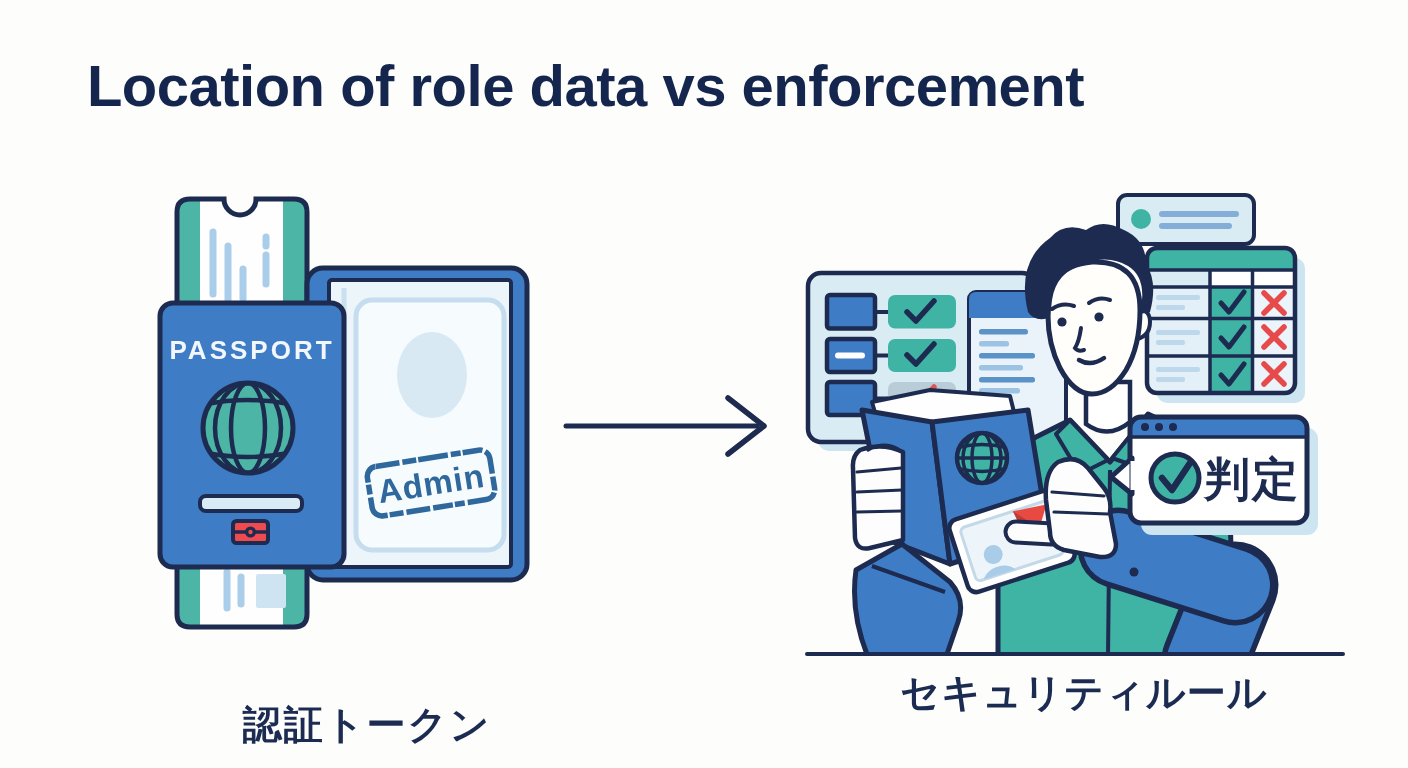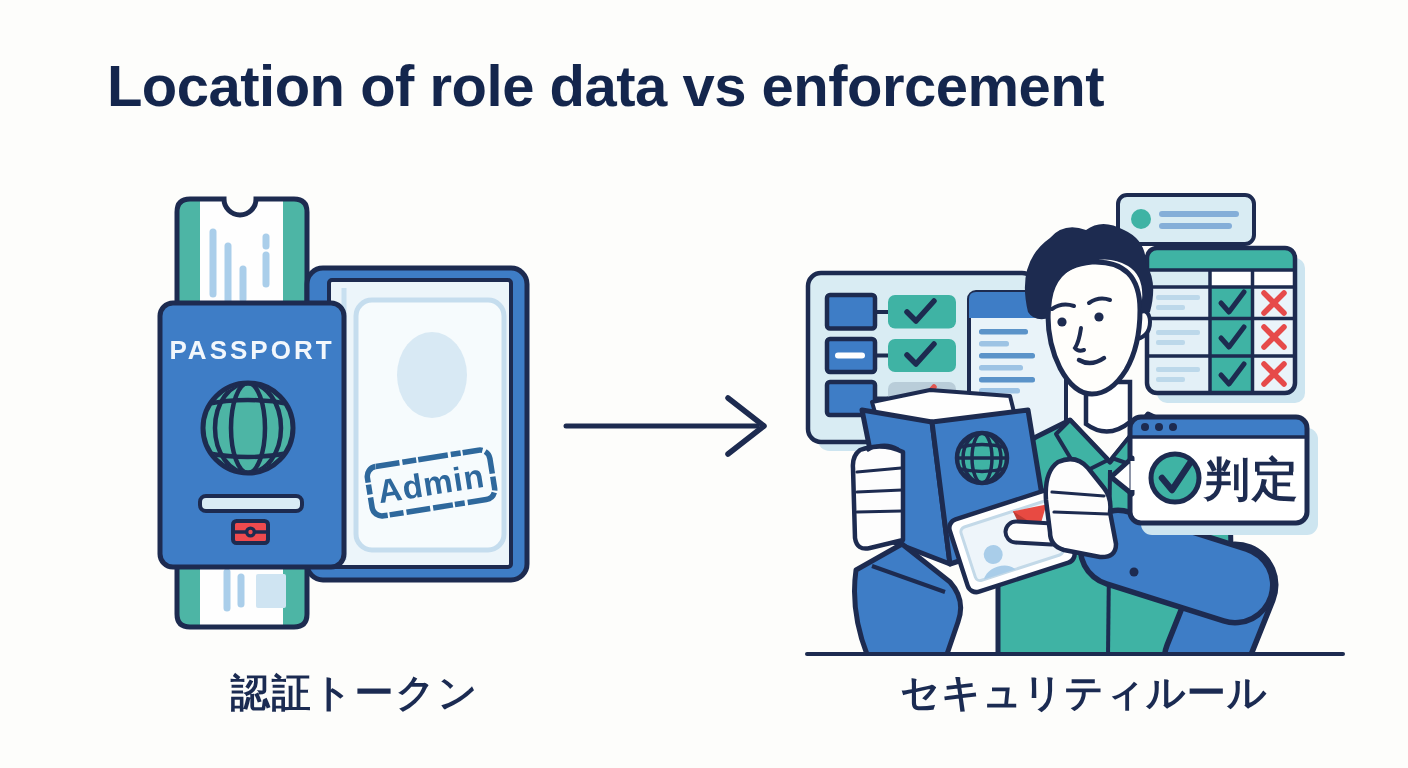--- a/index.html
+++ b/index.html
@@ -4,28 +4,28 @@
 <style>
   html,body { margin:0; padding:0; }
   body { font-family:"Liberation Sans", sans-serif; background:#ffffff; }
   .canvas {
     position:relative; width:1408px; height:768px;
     background:#fdfdfb; overflow:hidden;
   }
   .page-title {
     position:absolute; left:0; top:52px; width:1171px;
     text-align:center; font-size:58px; font-weight:bold;
-    letter-spacing:-0.5px; color:#14264d;margin-left:20px;
+    letter-spacing:-0.5px; color:#14264d;
   }
   .abs { position:absolute; }
   .caption {
     position:absolute; top:666px; text-align:center;
     font-size:39px; font-weight:bold; color:#1b2b52; letter-spacing:2px;
   }
-  .caption-left  { left:140px; width:430px; }
+  .caption-left  { left:152px; width:430px;margin-top:32px; }
   .caption-right { left:804px; width:560px; letter-spacing:1px; }
   .baseline {
     position:absolute; left:805px; top:652px; width:540px; height:4px;
     background:#1d2b50; border-radius:2px;
   }
   svg { display:block; }
   text { font-family:"Liberation Sans", sans-serif; }
 </style>
 </head>
 <body>

